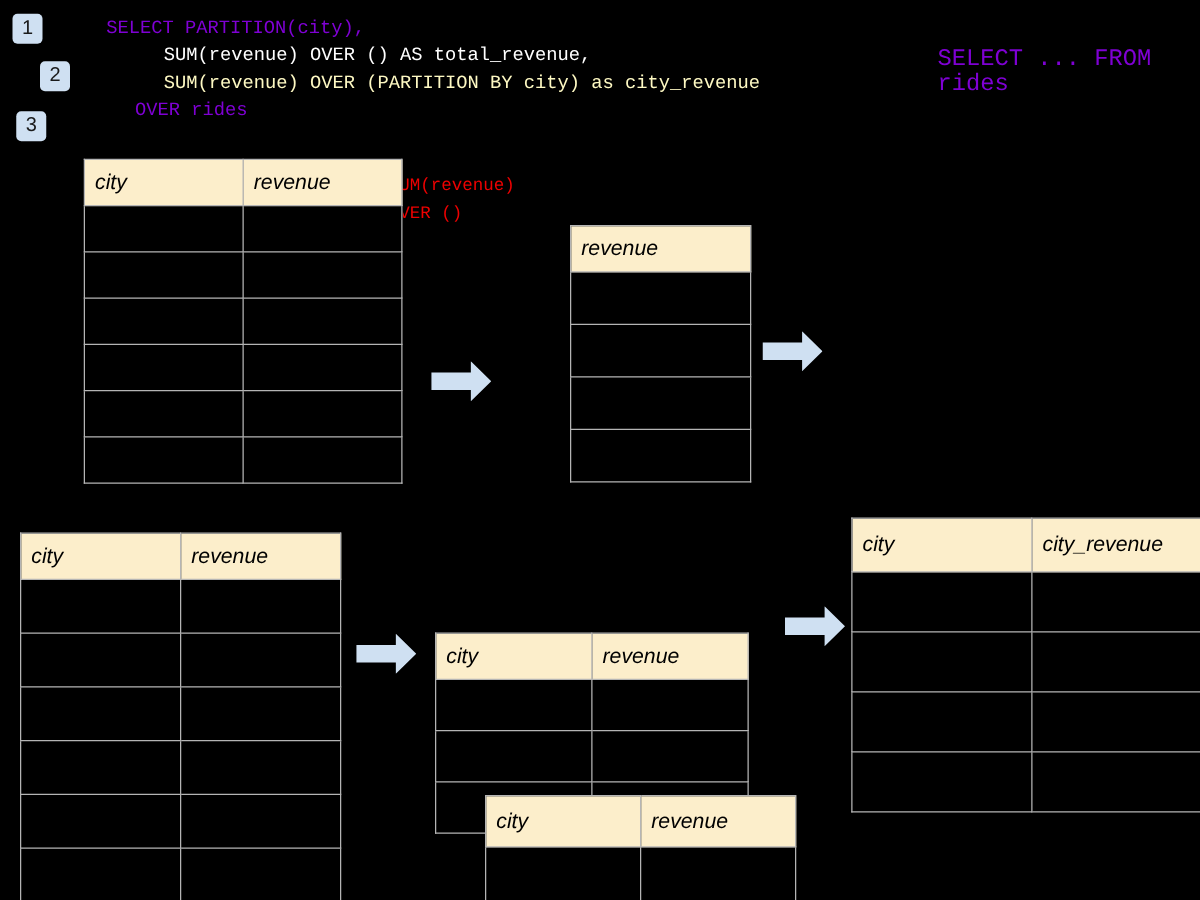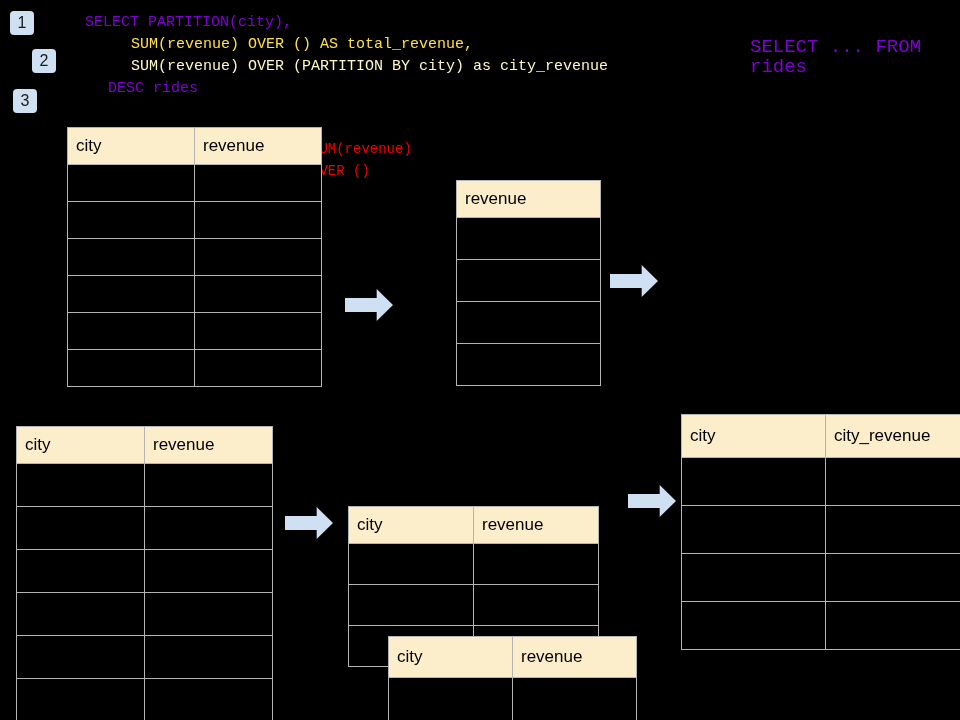--- a/index.html
+++ b/index.html
@@ -33,21 +33,21 @@
   
   .code {
     position: absolute;
     font-family: "Liberation Mono", monospace;
     font-size: 15px;
     line-height: 22px;
     white-space: pre;
     letter-spacing: 0px;
   }
   .code.purple { color: #7f00d4; }
-  .code.red    { color: #fde047; }
+  .code.red    { color: #ffffff; }
   .code.green  { color: #fef9c3; }
 
   .annot {
     position: absolute;
     font-family: "Liberation Mono", monospace;
     font-size: 14px;
     line-height: 22px;
     white-space: pre;
   }
   .annot.red   { color: #ee0000; }
@@ -58,20 +58,21 @@
   .tbl {
     position: absolute;
     border-collapse: collapse;
     table-layout: fixed;
     background: #000000;
   }
   .tbl td, .tbl th {
     border: 1px solid #b5b5b5;
     padding: 0;
     margin: 14px;
+    font-style: italic;
   }
   .tbl th {
     background: #fceecb;
     color: #000000;
     font-family: "Liberation Sans", sans-serif;
     font-weight: normal;
     font-size: 17px;
     text-align: left;
     padding: 0 0 0 8px;
   }
@@ -85,21 +86,21 @@
 <body>
 
 <div id="canvas">
 
 <div class="badge" style="left: 10px; top: 11px;">1</div>
     <div class="badge" style="left: 32px; top: 49px;">2</div>
     <div class="badge" style="left: 13px; top: 89px;">3</div>
     <div class="code purple" style="left: 85px; top: 12px;">SELECT PARTITION(city),</div>
     <div class="code red" style="left: 131px; top: 34px;">SUM(revenue) OVER () AS total_revenue,</div>
     <div class="code green" style="left: 131px; top: 56px;">SUM(revenue) OVER (PARTITION BY city) as city_revenue</div>
-    <div class="code purple" style="left: 108px; top: 78px;">DESC rides</div>
+    <div class="code purple" style="left: 108px; top: 78px;">OVER rides</div>
     <div class="annot purple" style="left: 750px; top: 37px;">SELECT ... FROM
 rides</div>
     <div class="annot red" style="left: 311px; top: 138px;">SUM(revenue)
 OVER ()</div>
     <table class="tbl" style="left: 67px; top: 127px; width: 236px;">
       <thead>
         <tr>
           <th style="height: 36px; width: 118px;">city</th>
           <th style="height: 36px; width: 118px;">revenue</th>
         </tr>

